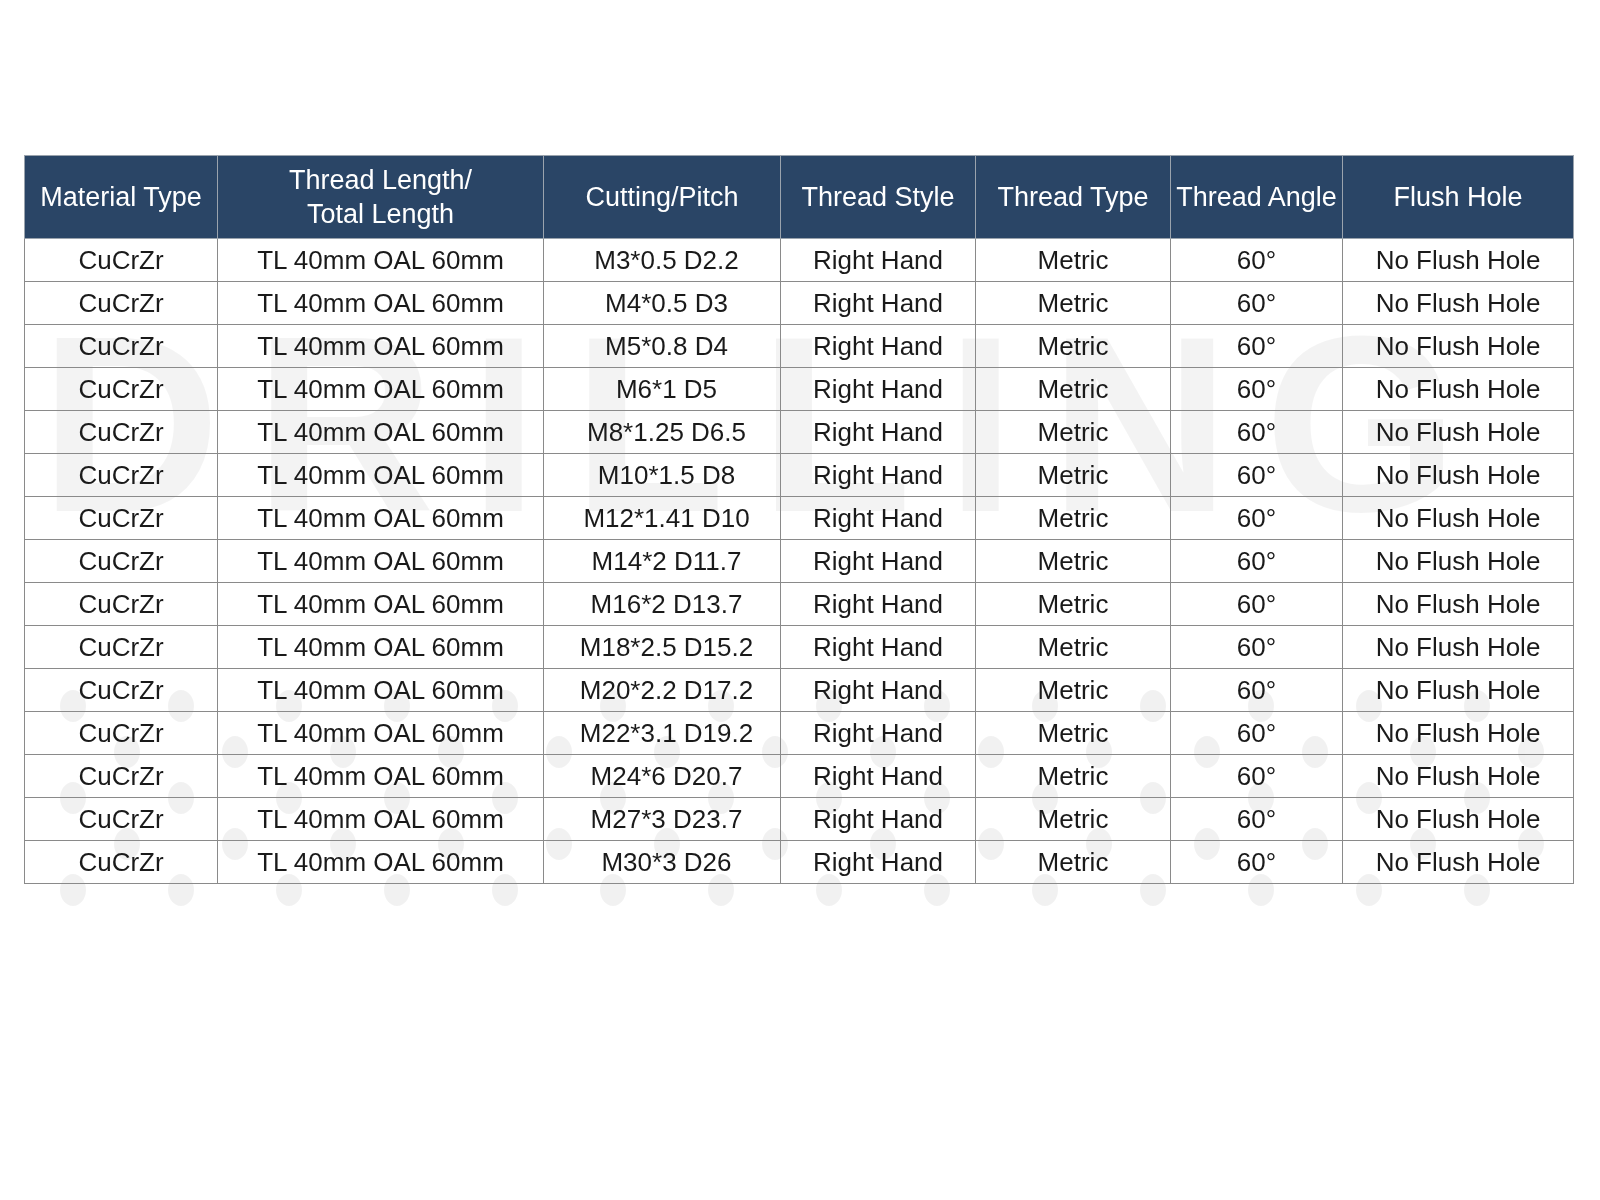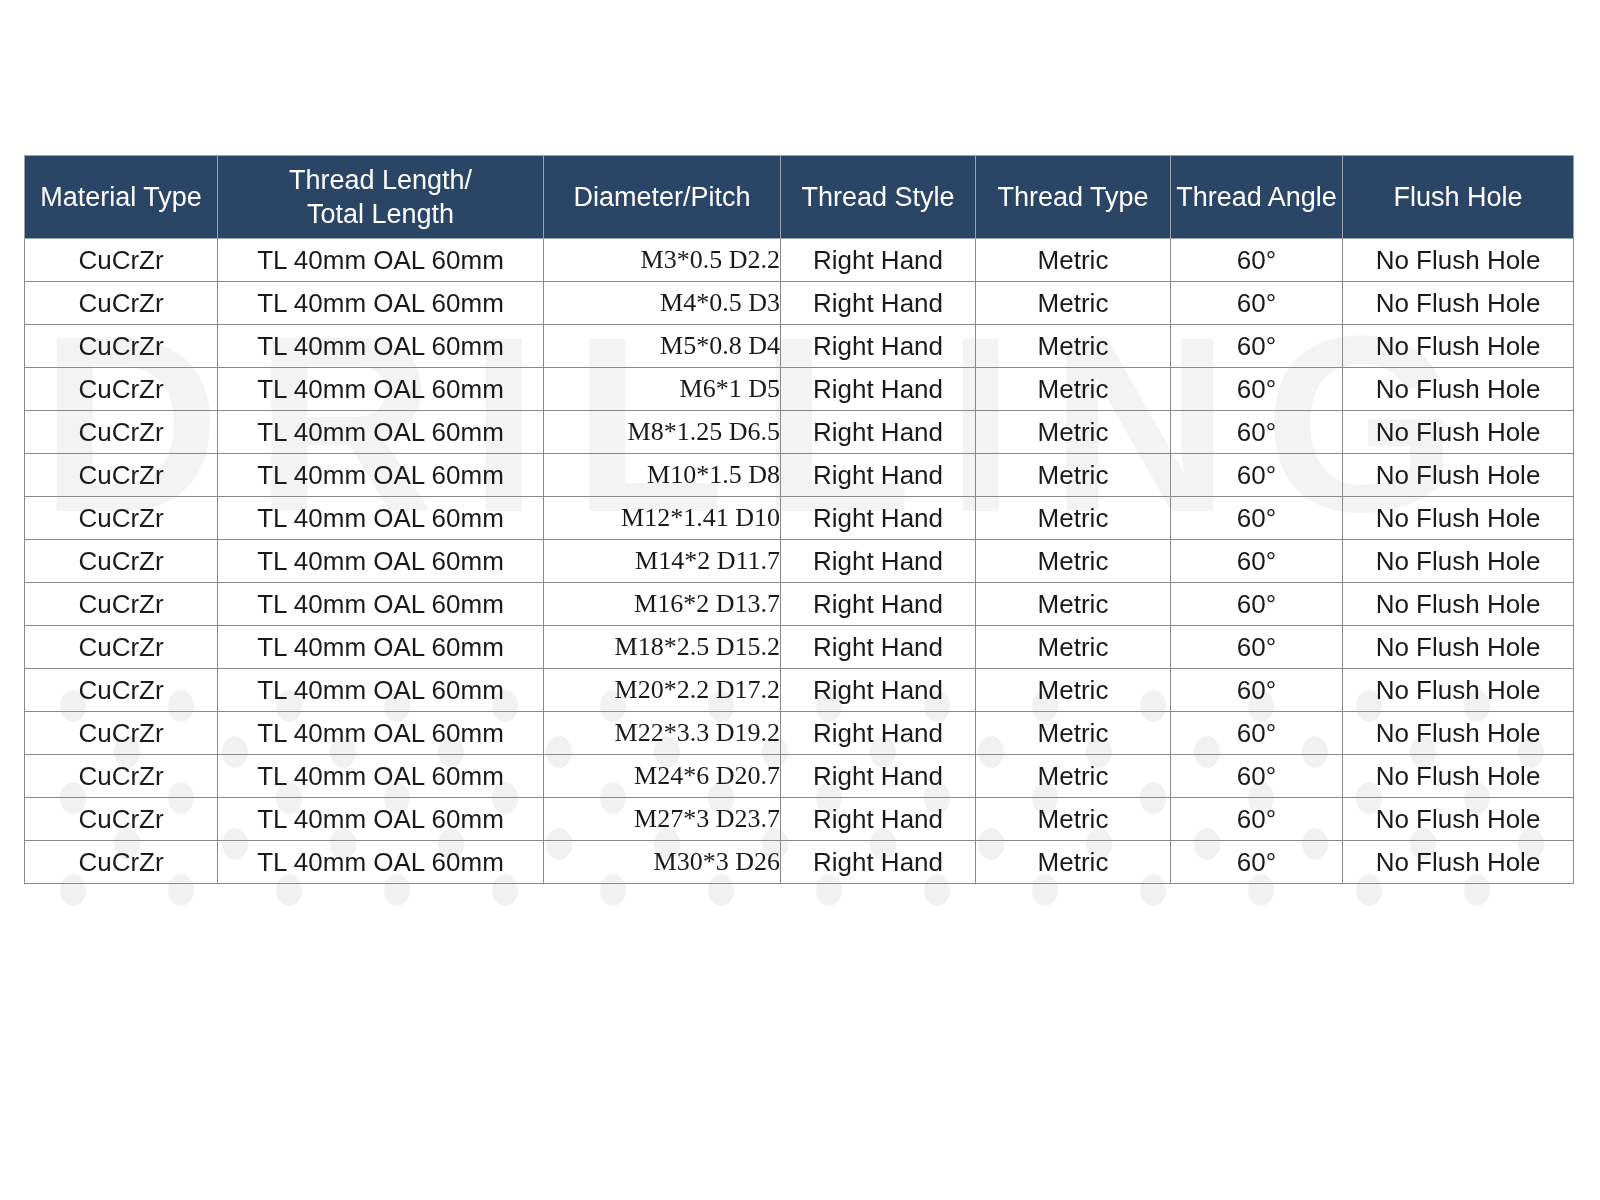--- a/index.html
+++ b/index.html
@@ -89,23 +89,22 @@
     display: block;
   }
   table.spec-table tbody td {
     height: 42px;
     font-size: 26px;
     color: #1a1a1a;
     text-align: center;
     background: transparent;
   }
   table.spec-table tbody td.left-cell {
-    text-align: right;
+    text-align: center;
     padding-left: 9px;
-    font-family: Liberation Serif, serif;
   }
 
   
   col.c0 { width: 193px; }
   col.c1 { width: 326px; }
   col.c2 { width: 237px; }
   col.c3 { width: 195px; }
   col.c4 { width: 195px; }
   col.c5 { width: 172px; }
   col.c6 { width: 231px; }
@@ -203,21 +202,21 @@
     <thead>
       <tr id="header-row">
           <th>
             <span class="hdr-l1">Material Type</span>
           </th>
           <th>
             <span class="hdr-l1">Thread Length/</span>
             <span class="hdr-l2">Total Length</span>
           </th>
           <th>
-            <span class="hdr-l1">Diameter/Pitch</span>
+            <span class="hdr-l1">Cutting/Pitch</span>
           </th>
           <th>
             <span class="hdr-l1">Thread Style</span>
           </th>
           <th>
             <span class="hdr-l1">Thread Type</span>
           </th>
           <th>
             <span class="hdr-l1">Thread Angle</span>
           </th>
@@ -322,21 +321,21 @@
           <td>TL 40mm OAL 60mm</td>
           <td class="left-cell">M20*2.2 D17.2</td>
           <td>Right Hand</td>
           <td>Metric</td>
           <td>60°</td>
           <td>No Flush Hole</td>
         </tr>
         <tr>
           <td>CuCrZr</td>
           <td>TL 40mm OAL 60mm</td>
-          <td class="left-cell">M22*3.3 D19.2</td>
+          <td class="left-cell">M22*3.1 D19.2</td>
           <td>Right Hand</td>
           <td>Metric</td>
           <td>60°</td>
           <td>No Flush Hole</td>
         </tr>
         <tr>
           <td>CuCrZr</td>
           <td>TL 40mm OAL 60mm</td>
           <td class="left-cell">M24*6 D20.7</td>
           <td>Right Hand</td>

